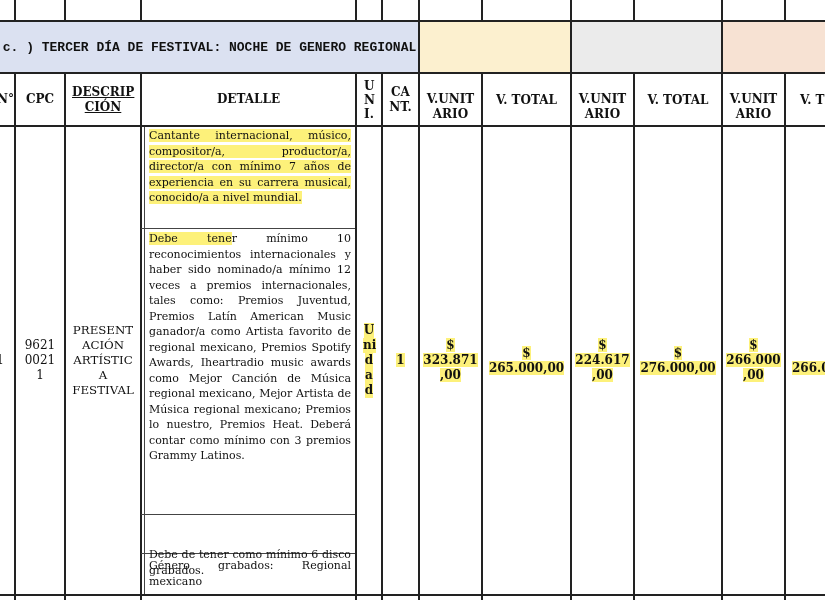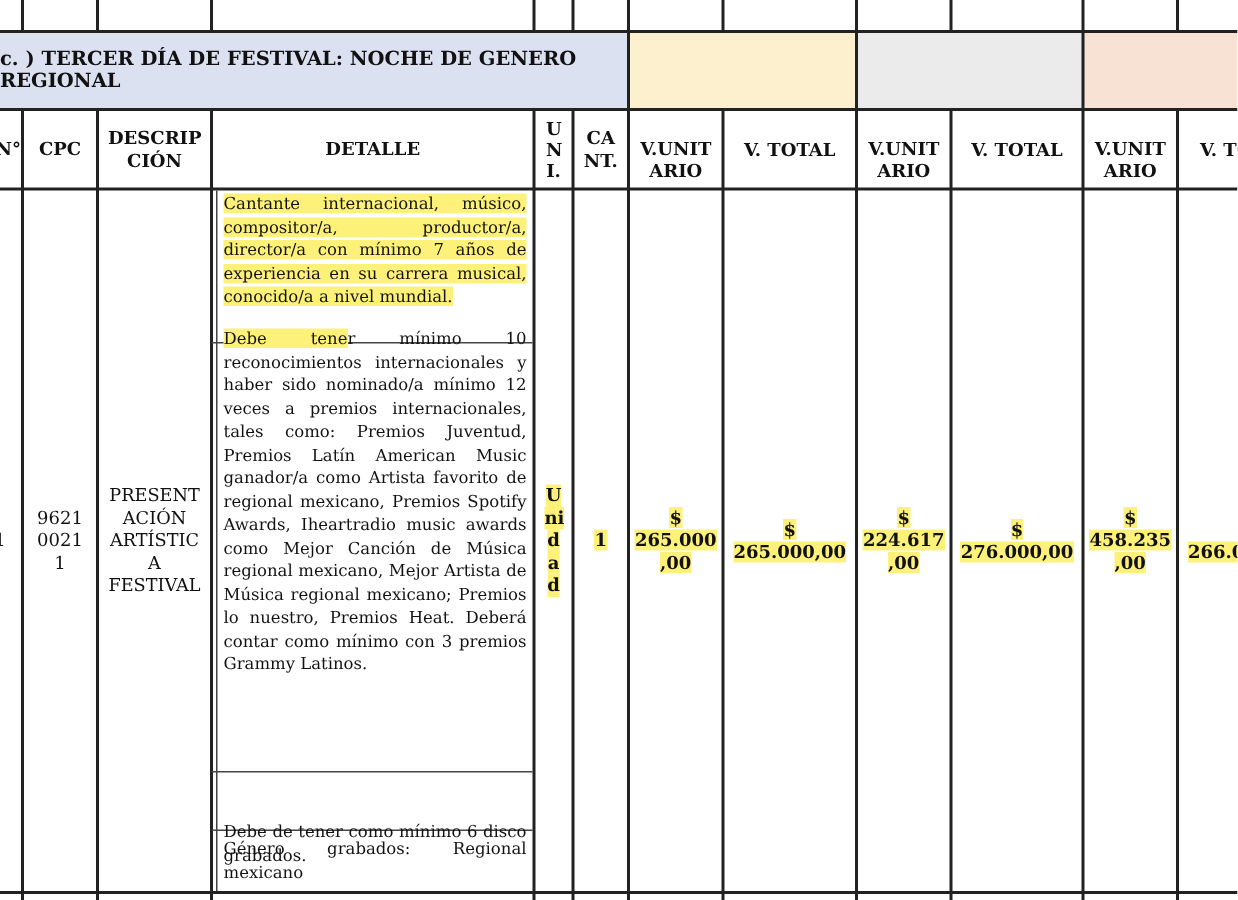--- a/index.html
+++ b/index.html
@@ -28,21 +28,21 @@
   .vert span { background: #fdf17a; display: inline-block; }
 </style>
 </head>
 <body>
 
 <div class="abs section-band" style="left:0;top:21px;width:419px;height:52px;"></div>
 <div class="abs band-yellow" style="left:419px;top:21px;width:152px;height:52px;"></div>
 <div class="abs band-gray" style="left:571px;top:21px;width:151px;height:52px;"></div>
 <div class="abs band-peach" style="left:722px;top:21px;width:103px;height:52px;"></div>
 
-<div class="abs section-title" style="left:0;top:21px;width:419px;height:52px;">c. ) TERCER  DÍA DE FESTIVAL: NOCHE DE GENERO REGIONAL</div>
+<div class="abs section-title" style="left:0;top:21px;width:419px;height:52px;font-family:Liberation Mono, monospace;">c. ) TERCER  DÍA DE FESTIVAL: NOCHE DE GENERO REGIONAL</div>
 
 <div class="vline" style="left:14px;top:0;height:21px;"></div>
 <div class="vline" style="left:64px;top:0;height:21px;"></div>
 <div class="vline" style="left:140px;top:0;height:21px;"></div>
 <div class="vline" style="left:355px;top:0;height:21px;"></div>
 <div class="vline" style="left:381px;top:0;height:21px;"></div>
 <div class="vline" style="left:418px;top:0;height:21px;"></div>
 <div class="vline" style="left:481px;top:0;height:21px;"></div>
 <div class="vline" style="left:570px;top:0;height:21px;"></div>
 <div class="vline" style="left:633px;top:0;height:21px;"></div>
@@ -74,21 +74,21 @@
 <div class="thin-h" style="left:141px;top:514px;width:214px;"></div>
 <div class="thin-h" style="left:141px;top:553px;width:214px;"></div>
 <div class="thin-v" style="left:144px;top:127px;height:467px;"></div>
 
 <div class="abs hdr" style="left:-12px;top:74px;width:28px;height:51px;">
   <span style="display:block;width:10px;word-break:break-all;">N°</span>
 </div>
 <div class="abs hdr" style="left:16px;top:74px;width:48px;height:51px;">
   <span>CPC</span>
 </div>
-<div class="abs hdr" style="left:66px;top:74px;width:74px;height:51px;">
+<div class="abs hdr" style="left:66px;top:74px;width:74px;height:51px;text-decoration:underline;">
   <span style="display:block;width:62px;">DESCRIP CIÓN</span>
 </div>
 <div class="abs hdr" style="left:142px;top:74px;width:213px;height:51px;">
   <span>DETALLE</span>
 </div>
 <div class="abs hdr" style="left:357px;top:74px;width:24px;height:51px;">
   <span style="display:block;width:10px;line-height:14px;">U N I.</span>
 </div>
 <div class="abs hdr" style="left:383px;top:74px;width:35px;height:51px;">
   <span style="display:block;width:24px;">CA NT.</span>
@@ -118,21 +118,21 @@
 <div class="abs cell" style="left:16px;top:127px;width:48px;height:467px;">
   <span style="display:block;width:34px;word-break:break-all;">9621 0021 1</span>
 </div>
 <div class="abs cell" style="left:66px;top:127px;width:74px;height:467px;">
   <span style="display:block;width:64px;font-size:11.8px;">PRESENT ACIÓN ARTÍSTIC A FESTIVAL</span>
 </div>
 
 <div class="abs detail" style="left:145px;top:128px;width:210px;height:100px;">
   <span class="hl">Cantante internacional, músico, compositor/a, productor/a, director/a  con mínimo 7 años de experiencia en su carrera musical, conocido/a a nivel mundial.</span>
 </div>
-<div class="abs detail" style="left:145px;top:218px;width:210px;height:283px;">
+<div class="abs detail" style="left:145px;top:231px;width:210px;height:283px;">
   <span class="hl">Debe tene</span><span>r mínimo 10 reconocimientos internacionales y haber sido nominado/a mínimo 12 veces a premios internacionales, tales como: Premios Juventud, Premios Latín American Music ganador/a como Artista favorito de regional mexicano, Premios Spotify Awards, Iheartradio music awards como Mejor Canción de Música regional mexicano, Mejor Artista de Música regional mexicano; Premios lo nuestro, Premios Heat. Deberá contar como mínimo con 3 premios Grammy Latinos.</span>
 </div>
 <div class="abs detail" style="left:145px;top:547px;width:210px;height:36px;">
   <span>Debe de tener como mínimo 6 disco grabados.</span>
 </div>
 <div class="abs detail" style="left:145px;top:558px;width:210px;height:36px;">
   <span>Género grabados: Regional mexicano</span>
 </div>
 
 <div class="abs cell" style="left:357px;top:127px;width:24px;height:467px;">
@@ -144,40 +144,40 @@
     <span>d</span>
   </div>
 </div>
 
 <div class="abs cell" style="left:383px;top:127px;width:35px;height:467px;">
   <span class="money"><span>1</span></span>
 </div>
 
 <div class="abs cell" style="left:420px;top:127px;width:61px;height:467px;">
   <div class="money">
-    <span>$</span><br><span>265.000</span><br><span>,00</span>
+    <span>$</span><br><span>323.871</span><br><span>,00</span>
   </div>
 </div>
 <div class="abs cell" style="left:483px;top:127px;width:87px;height:467px;">
   <div class="money">
     <span>$</span><br><span>265.000,00</span>
   </div>
 </div>
 <div class="abs cell" style="left:572px;top:127px;width:61px;height:467px;">
   <div class="money">
     <span>$</span><br><span>224.617</span><br><span>,00</span>
   </div>
 </div>
 <div class="abs cell" style="left:635px;top:127px;width:86px;height:467px;">
   <div class="money">
     <span>$</span><br><span>276.000,00</span>
   </div>
 </div>
 <div class="abs cell" style="left:723px;top:127px;width:61px;height:467px;">
   <div class="money">
-    <span>$</span><br><span>458.235</span><br><span>,00</span>
+    <span>$</span><br><span>266.000</span><br><span>,00</span>
   </div>
 </div>
 <div class="abs cell" style="left:786px;top:127px;width:86px;height:467px;justify-content:flex-start;padding-left:6px;">
   <div class="money" style="white-space:nowrap;">
     <br><span>266.000,00</span>
   </div>
 </div>
 
 </body></html>

